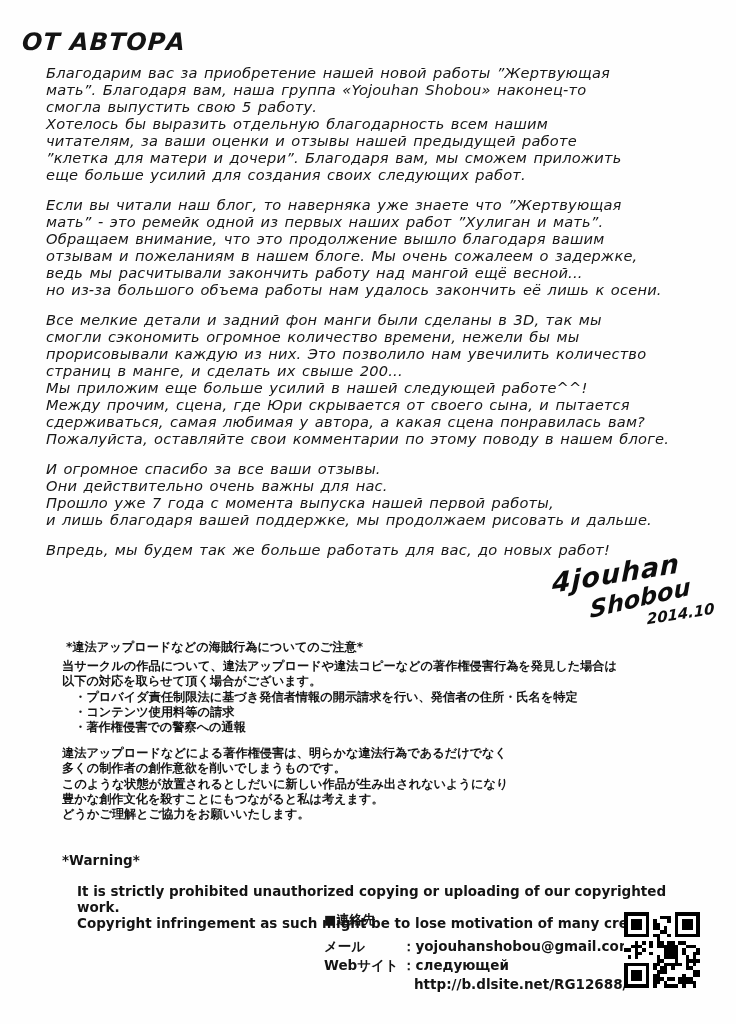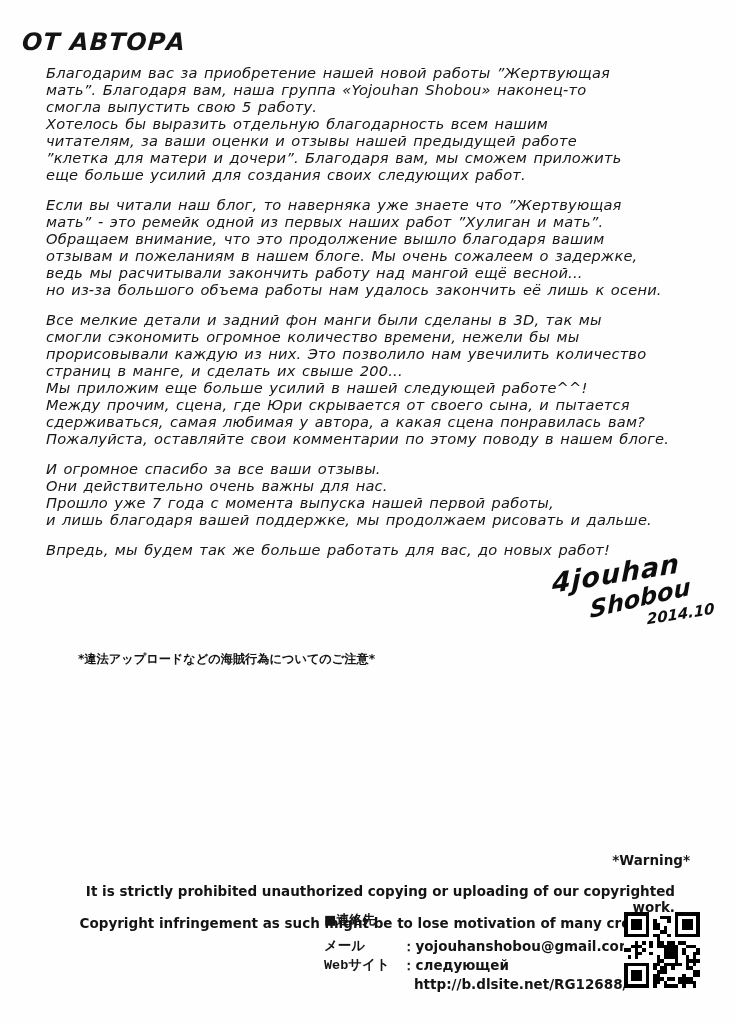--- a/index.html
+++ b/index.html
@@ -47,38 +47,37 @@
   .signature .sig2{font-size:24px;margin:2px 0 0 34px;transform:skewX(-12deg) rotate(-4deg);}
   .signature .sig3{font-size:15px;margin:4px 0 0 88px;transform:skewX(-8deg);}
   .signature div{display:block;}
   
   .jp-block{
     position:absolute;left:62px;top:636px;width:628px;
     font-size:12.2px;font-weight:bold;line-height:15.2px;
     color:#141414;
   }
   .jp-block p{margin:0 0 11px 0;white-space:pre-line;}
-  .jp-block .jp-title{margin:16px;}
+  .jp-block .jp-title{margin:4px;}
   
   .en-warning{
     position:absolute;left:62px;top:852px;width:628px;
     font-size:13.5px;font-weight:bold;line-height:16px;
     color:#141414;
-    text-align:right;
   }
   .en-warning .en-title{margin:0 0 2px 0;}
   .en-warning p{margin:15px;white-space:pre-line;}
   
   .contact{
     position:absolute;left:324px;top:910px;width:300px;
     font-size:13.5px;font-weight:bold;color:#141414;line-height:19px;
   }
   .contact .heading{font-size:13px;margin-bottom:8px;}
   .contact .row{display:flex;}
-  .contact .label{width:78px;flex:0 0 78px;font-family:Liberation Mono, monospace;}
+  .contact .label{width:78px;flex:0 0 78px;}
   .contact .value{white-space:nowrap;font-weight:600;}
   .contact .url-row .value{margin-left:90px;}
   
   .qr{
     position:absolute;left:624px;top:912px;width:76px;height:76px;
   }
   .qr svg{display:block;width:76px;height:76px;}
 </style>
 </head>
 <body>
@@ -117,20 +116,30 @@
   </div>
 
   <div class="signature">
     <div class="sig1">4jouhan</div>
     <div class="sig2">Shobou</div>
     <div class="sig3">2014.10</div>
   </div>
 
   <div class="jp-block">
     <p class="jp-title">*違法アップロードなどの海賊行為についてのご注意*</p>
+    <p>当サークルの作品について、違法アップロードや違法コピーなどの著作権侵害行為を発見した場合は
+以下の対応を取らせて頂く場合がございます。
+　・プロバイダ責任制限法に基づき発信者情報の開示請求を行い、発信者の住所・氏名を特定
+　・コンテンツ使用料等の請求
+　・著作権侵害での警察への通報</p>
+    <p>違法アップロードなどによる著作権侵害は、明らかな違法行為であるだけでなく
+多くの制作者の創作意欲を削いでしまうものです。
+このような状態が放置されるとしだいに新しい作品が生み出されないようになり
+豊かな創作文化を殺すことにもつながると私は考えます。
+どうかご理解とご協力をお願いいたします。</p>
   </div>
 
   <div class="en-warning">
     <div class="en-title">*Warning*</div>
     <p>It is strictly prohibited unauthorized copying or uploading of our copyrighted work.
 Copyright infringement as such might be to lose motivation of many creators.</p>
   </div>
 
   <div class="contact">
     <div class="heading">■連絡先</div>

